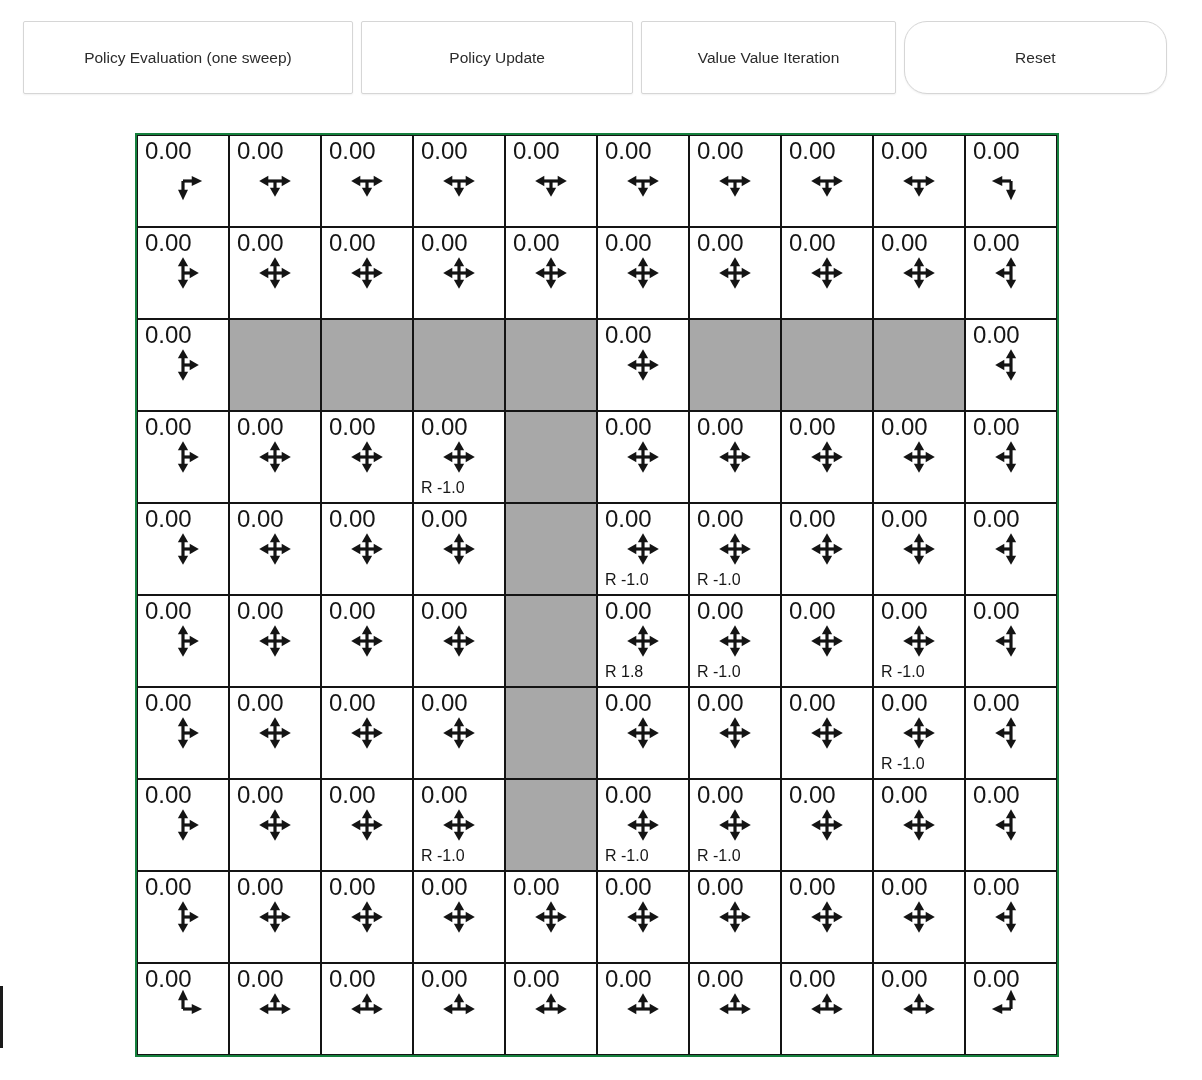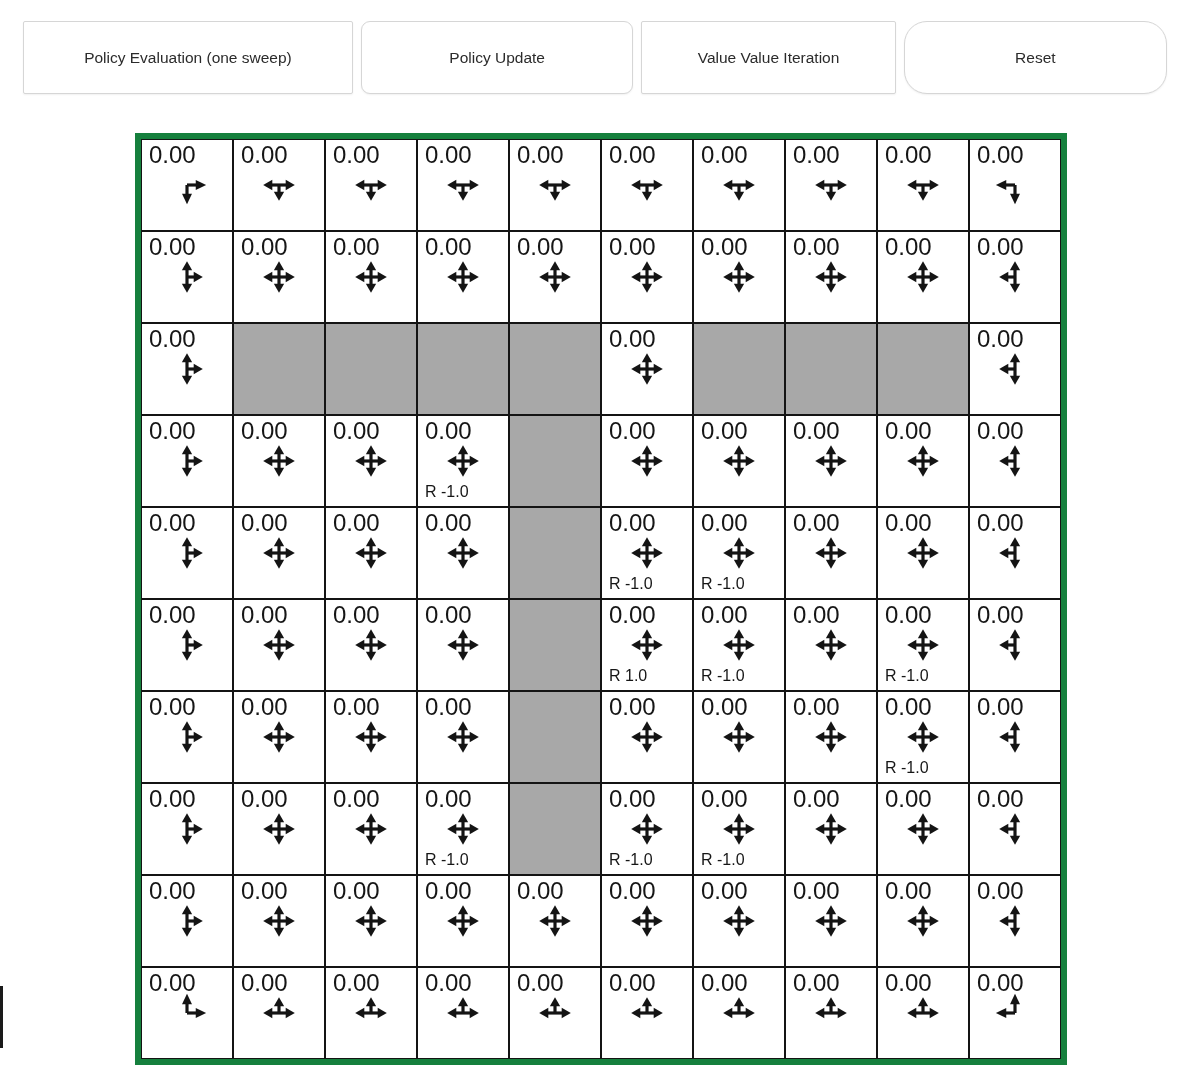--- a/index.html
+++ b/index.html
@@ -15,28 +15,28 @@
   }
   .btn{
     height:73px;background:#ffffff;
     border:1px solid #d6d6d6;border-radius:2px;
     box-shadow:0 1px 2px rgba(0,0,0,0.06);
     font-family:inherit;font-size:15.5px;color:#2b2b2b;
     display:flex;align-items:center;justify-content:center;
     padding:16px;cursor:pointer;text-align:center;
   }
   .btn.b0{flex:1.29;}
-  .btn.b1{flex:1.04;border-radius:9px;}
+  .btn.b1{flex:1.04;}
   .btn.b2{flex:0.96;}
   .btn.b3{flex:1.00;border-radius:23px;}
   
   .grid{
     position:absolute;left:135px;top:133px;
     display:grid;grid-template-columns:repeat(10,92px);grid-auto-rows:92px;
-    border:6px solid #15803d;background:#ffffff;
+    border:2px solid #15803d;background:#ffffff;
   }
   .cell{
     position:relative;box-sizing:border-box;
     border:1px solid #141414;background:#ffffff;
   }
   .cell.wall{background:#a8a8a8;}
   .cell .val{
     position:absolute;top:2px;left:7px;
     font-size:24px;color:#161616;line-height:1.1;
   }
@@ -950,21 +950,21 @@
         </g>
         <g transform="rotate(270)">
           <line x1="0" y1="0" x2="0" y2="-9" stroke="#141414" stroke-width="3.8"></line>
           <polygon points="0,-19 -6.2,-8 6.2,-8" fill="#141414"></polygon>
         </g>
         <g transform="rotate(90)">
           <line x1="0" y1="0" x2="0" y2="-9" stroke="#141414" stroke-width="3.8"></line>
           <polygon points="0,-19 -6.2,-8 6.2,-8" fill="#141414"></polygon>
         </g>
       </svg>
-      <div class="rw">R 1.0</div>
+      <div class="rw">R 1.8</div>
     </div>
     <div class="cell">
       <div class="val">0.00</div>
       <svg viewBox="-24 -24 48 48" width="40" height="40" class="arrows">
         <g transform="rotate(0)">
           <line x1="0" y1="0" x2="0" y2="-9" stroke="#141414" stroke-width="3.8"></line>
           <polygon points="0,-19 -6.2,-8 6.2,-8" fill="#141414"></polygon>
         </g>
         <g transform="rotate(180)">
           <line x1="0" y1="0" x2="0" y2="-9" stroke="#141414" stroke-width="3.8"></line>

